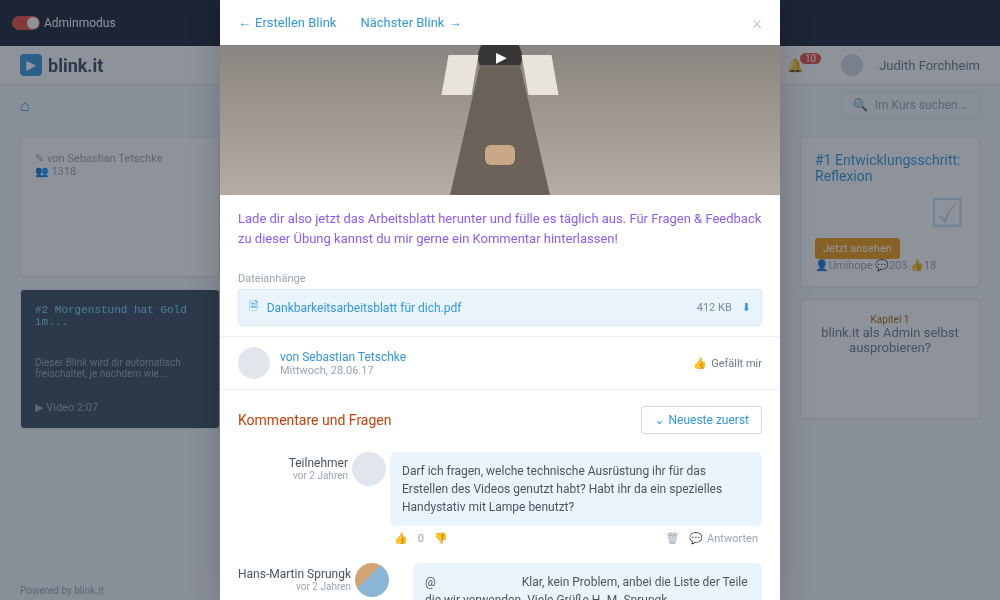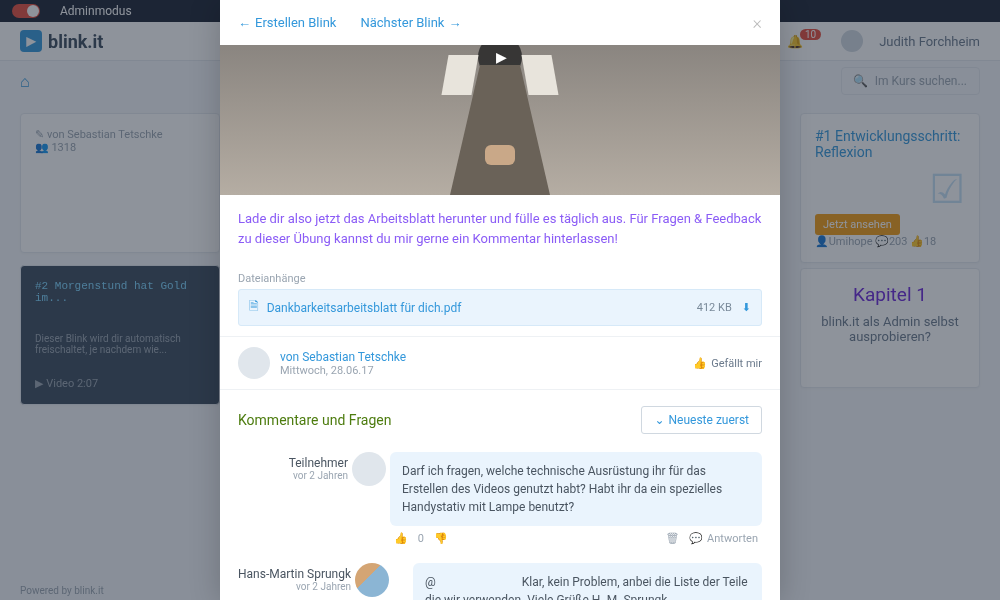--- a/index.html
+++ b/index.html
@@ -1,48 +1,48 @@
 <!DOCTYPE html>
 <html><head>
 <meta charset="utf-8">
 <style>
 * { margin: 0; padding: 0; box-sizing: border-box; font-family: -apple-system, BlinkMacSystemFont, "Segoe UI", Roboto, sans-serif; }
 body { background: #f5f7fa; width: 1000px; height: 600px; overflow: hidden; position: relative; }
 
 
-.admin-bar { background: #1a2332; color: #fff; padding: 4px 12px; font-size: 12px; display: flex; align-items: center; gap: 20px; }
+.admin-bar { background: #1a2332; color: #fff; padding: 16px 12px; font-size: 12px; display: flex; align-items: center; gap: 4px; }
 .toggle { width: 28px; height: 14px; background: #e74c3c; border-radius: 7px; position: relative; }
 .toggle::after { content: ''; position: absolute; right: 1px; top: 1px; width: 12px; height: 12px; background: #fff; border-radius: 50%; }
 
 
 .header { background: #fff; padding: 8px 20px; display: flex; align-items: center; justify-content: space-between; border-bottom: 1px solid #e5e9ef; }
 .logo { display: flex; align-items: center; gap: 6px; font-weight: 700; font-size: 18px; color: #3a4a5c; }
 .logo-icon { width: 22px; height: 22px; background: #3498db; border-radius: 4px; display: flex; align-items: center; justify-content: center; color: #fff; font-size: 12px; }
 .header-right { display: flex; align-items: center; gap: 16px; font-size: 13px; color: #6b7a8c; }
 .badge { background: #e74c3c; color: #fff; border-radius: 9px; padding: 0 5px; font-size: 10px; position: relative; top: -8px; left: -4px; }
 .avatar-sm { width: 22px; height: 22px; border-radius: 50%; background: #d0d8e0; }
 
 
 .backdrop { padding: 12px 20px; display: flex; gap: 16px; filter: none; }
 .crumb-row { display: flex; justify-content: space-between; align-items: center; padding: 6px 20px; }
 .crumb-row .home { color: #3498db; font-size: 16px; }
 .search-box { border: 1px solid #e5e9ef; padding: 6px 12px; border-radius: 4px; font-size: 12px; color: #9aa5b1; display: flex; gap: 6px; align-items: center; }
 
 .card { background: #fff; border: 1px solid #e5e9ef; border-radius: 4px; padding: 14px; box-shadow: 0 1px 3px rgba(0,0,0,0.03); }
 .sidebar-left { width: 200px; display: flex; flex-direction: column; gap: 12px; }
-.sidebar-right { width: 180px; display: flex; flex-direction: column; gap: 5px; }
+.sidebar-right { width: 180px; display: flex; flex-direction: column; gap: 12px; }
 .middle { flex: 1; }
 .card-title { color: #3498db; font-size: 14px; margin-bottom: 6px; }
 .card-meta { font-size: 11px; color: #9aa5b1; }
 .card-dark { background: #3a4a5c; color: #c0c8d0; }
 .card-dark .card-title { color: #7dd3fc; font-size: 11px; font-family: Liberation Mono, monospace; }
 .card-tall { min-height: 140px; display: flex; flex-direction: column; justify-content: space-between; }
 .check-icon { font-size: 40px; color: #c5e0f5; text-align: right; }
 .btn-orange { background: #f39c12; color: #fff; padding: 4px 8px; border-radius: 3px; font-size: 11px; display: inline-block; }
-.card-light-title { color: #6d28d9; font-size: 19px; text-align: center; margin-bottom: 8px; }
+.card-light-title { color: #a16207; font-size: 10px; text-align: center; margin-bottom: 0; }
 .card-light-sub { color: #6b7a8c; font-size: 13px; text-align: center; }
 
 
 .overlay { position: absolute; inset: 0; background: rgba(30,40,55,0.5); display: flex; justify-content: center; }
 .modal { background: #fff; width: 560px; height: 100%; overflow-y: auto; box-shadow: 0 4px 30px rgba(0,0,0,0.2); position: relative; }
 .modal::-webkit-scrollbar { width: 0; }
 
 .modal-nav { display: flex; align-items: center; justify-content: space-between; padding: 12px 18px; font-size: 13px; }
 .nav-link { color: #3498db; cursor: pointer; display: flex; align-items: center; gap: 4px; }
 .close-x { color: #bbb; font-size: 18px; cursor: pointer; font-weight: 300; }
@@ -64,21 +64,21 @@
 .file-icon { color: #3498db; }
 
 .author-row { display: flex; align-items: center; justify-content: space-between; padding: 10px 18px; border-top: 1px solid #eef1f4; border-bottom: 1px solid #eef1f4; }
 .author-left { display: flex; align-items: center; gap: 10px; }
 .avatar { width: 32px; height: 32px; border-radius: 50%; background: #e0e6ec; }
 .author-name { color: #3498db; font-size: 12px; }
 .author-date { color: #9aa5b1; font-size: 11px; }
 .like-btn { font-size: 11px; color: #6b7a8c; display: flex; align-items: center; gap: 4px; }
 
 .comments-head { display: flex; justify-content: space-between; align-items: center; padding: 16px 18px 10px; }
-.comments-title { font-size: 14px; color: #4d7c0f; }
+.comments-title { font-size: 14px; color: #c2410c; }
 .sort-btn { border: 1px solid #d0d8e0; padding: 6px 12px; border-radius: 3px; font-size: 12px; color: #3498db; display: flex; align-items: center; gap: 4px; cursor: pointer; }
 
 .comment { display: flex; gap: 4px; padding: 8px 18px; }
 .comment-meta { text-align: right; min-width: 110px; padding-top: 4px; }
 .comment-name { font-size: 12px; color: #4a5561; }
 .comment-time { font-size: 10px; color: #9aa5b1; }
 .comment-avatar { width: 34px; height: 34px; border-radius: 50%; background: #e0e6ec; flex-shrink: 0; }
 .comment-avatar.photo { background: linear-gradient(135deg, #d4a574 40%, #8bb5d4 40%); }
 .comment-body { flex: 1; }
 .bubble { background: #eaf4fd; border-radius: 6px; padding: 10px 12px; font-size: 12px; color: #4a5561; line-height: 1.5; }

